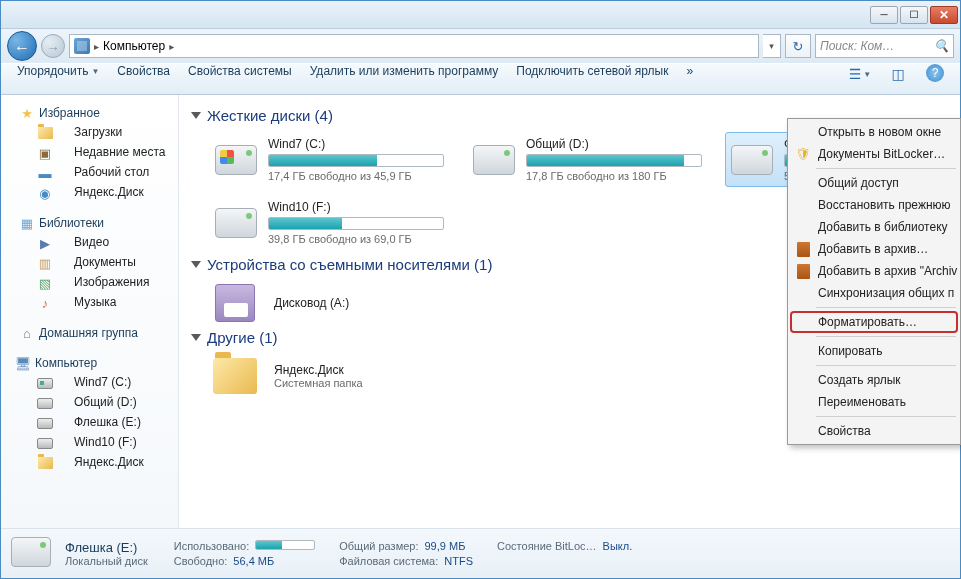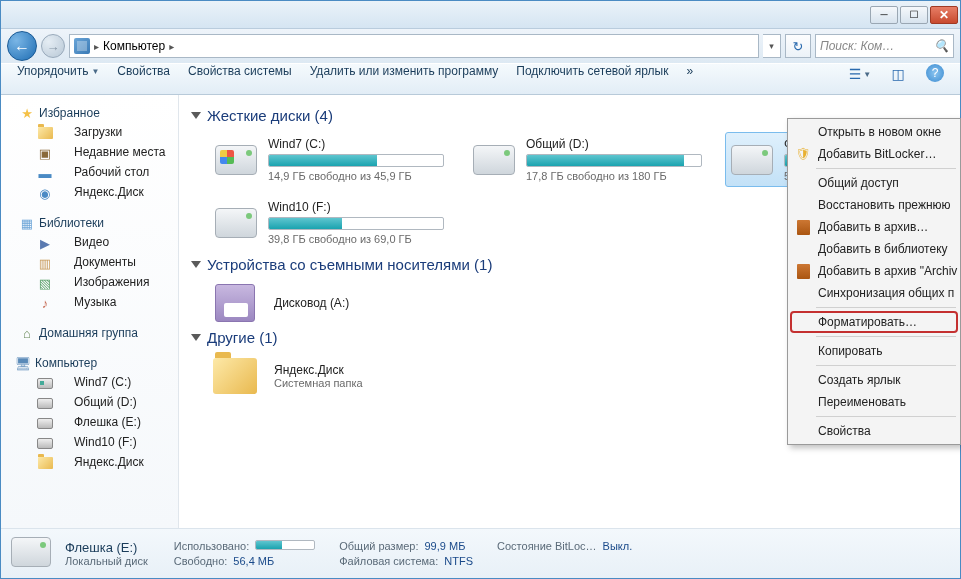--- a/index.html
+++ b/index.html
@@ -235,21 +235,21 @@
       <div class="drives-row">
         <div class="drive-item">
           <div class="drive-icon">
               <div class="hdd winlogo"></div>
             </div>
           <div class="drive-info">
             <div class="drive-name">Wind7 (C:)</div>
             <div class="progress">
                 <div class="progress-fill" style="width:62%"></div>
               </div>
-            <div class="drive-free">14,9 ГБ свободно из 45,9 ГБ</div>
+            <div class="drive-free">17,4 ГБ свободно из 45,9 ГБ</div>
           </div>
         </div>
         <div class="drive-item">
           <div class="drive-icon">
               <div class="hdd"></div>
             </div>
           <div class="drive-info">
             <div class="drive-name">Общий (D:)</div>
             <div class="progress">
                 <div class="progress-fill" style="width:90%"></div>
@@ -347,28 +347,28 @@
         <div class="det-row">
             <span class="det-label">Состояние BitLoc…</span>
             <span class="det-val">Выкл.</span>
           </div>
       </div>
     </div>
   </div>
 
   <div class="ctx-menu" id="ctx">
       <div class="ctx-item"><span>Открыть в новом окне</span></div>
-      <div class="ctx-item"><span class="ctx-icon shield">🛡</span><span>Добавить BitLocker…</span></div>
+      <div class="ctx-item"><span class="ctx-icon shield">🛡</span><span>Документы BitLocker…</span></div>
       <div class="ctx-sep"></div>
       <div class="ctx-item"><span>Общий доступ</span></div>
       <div class="ctx-item"><span>Восстановить прежнюю</span></div>
+      <div class="ctx-item"><span>Добавить в библиотеку</span></div>
       <div class="ctx-item"><span class="ctx-icon">
           <span class="rar"></span>
         </span><span>Добавить в архив…</span></div>
-      <div class="ctx-item"><span>Добавить в библиотеку</span></div>
       <div class="ctx-item"><span class="ctx-icon">
           <span class="rar"></span>
         </span><span>Добавить в архив "Archiv</span></div>
       <div class="ctx-item"><span>Синхронизация общих п</span></div>
       <div class="ctx-sep"></div>
       <div class="ctx-item hl"><span>Форматировать…</span></div>
       <div class="ctx-sep"></div>
       <div class="ctx-item"><span>Копировать</span></div>
       <div class="ctx-sep"></div>
       <div class="ctx-item"><span>Создать ярлык</span></div>

